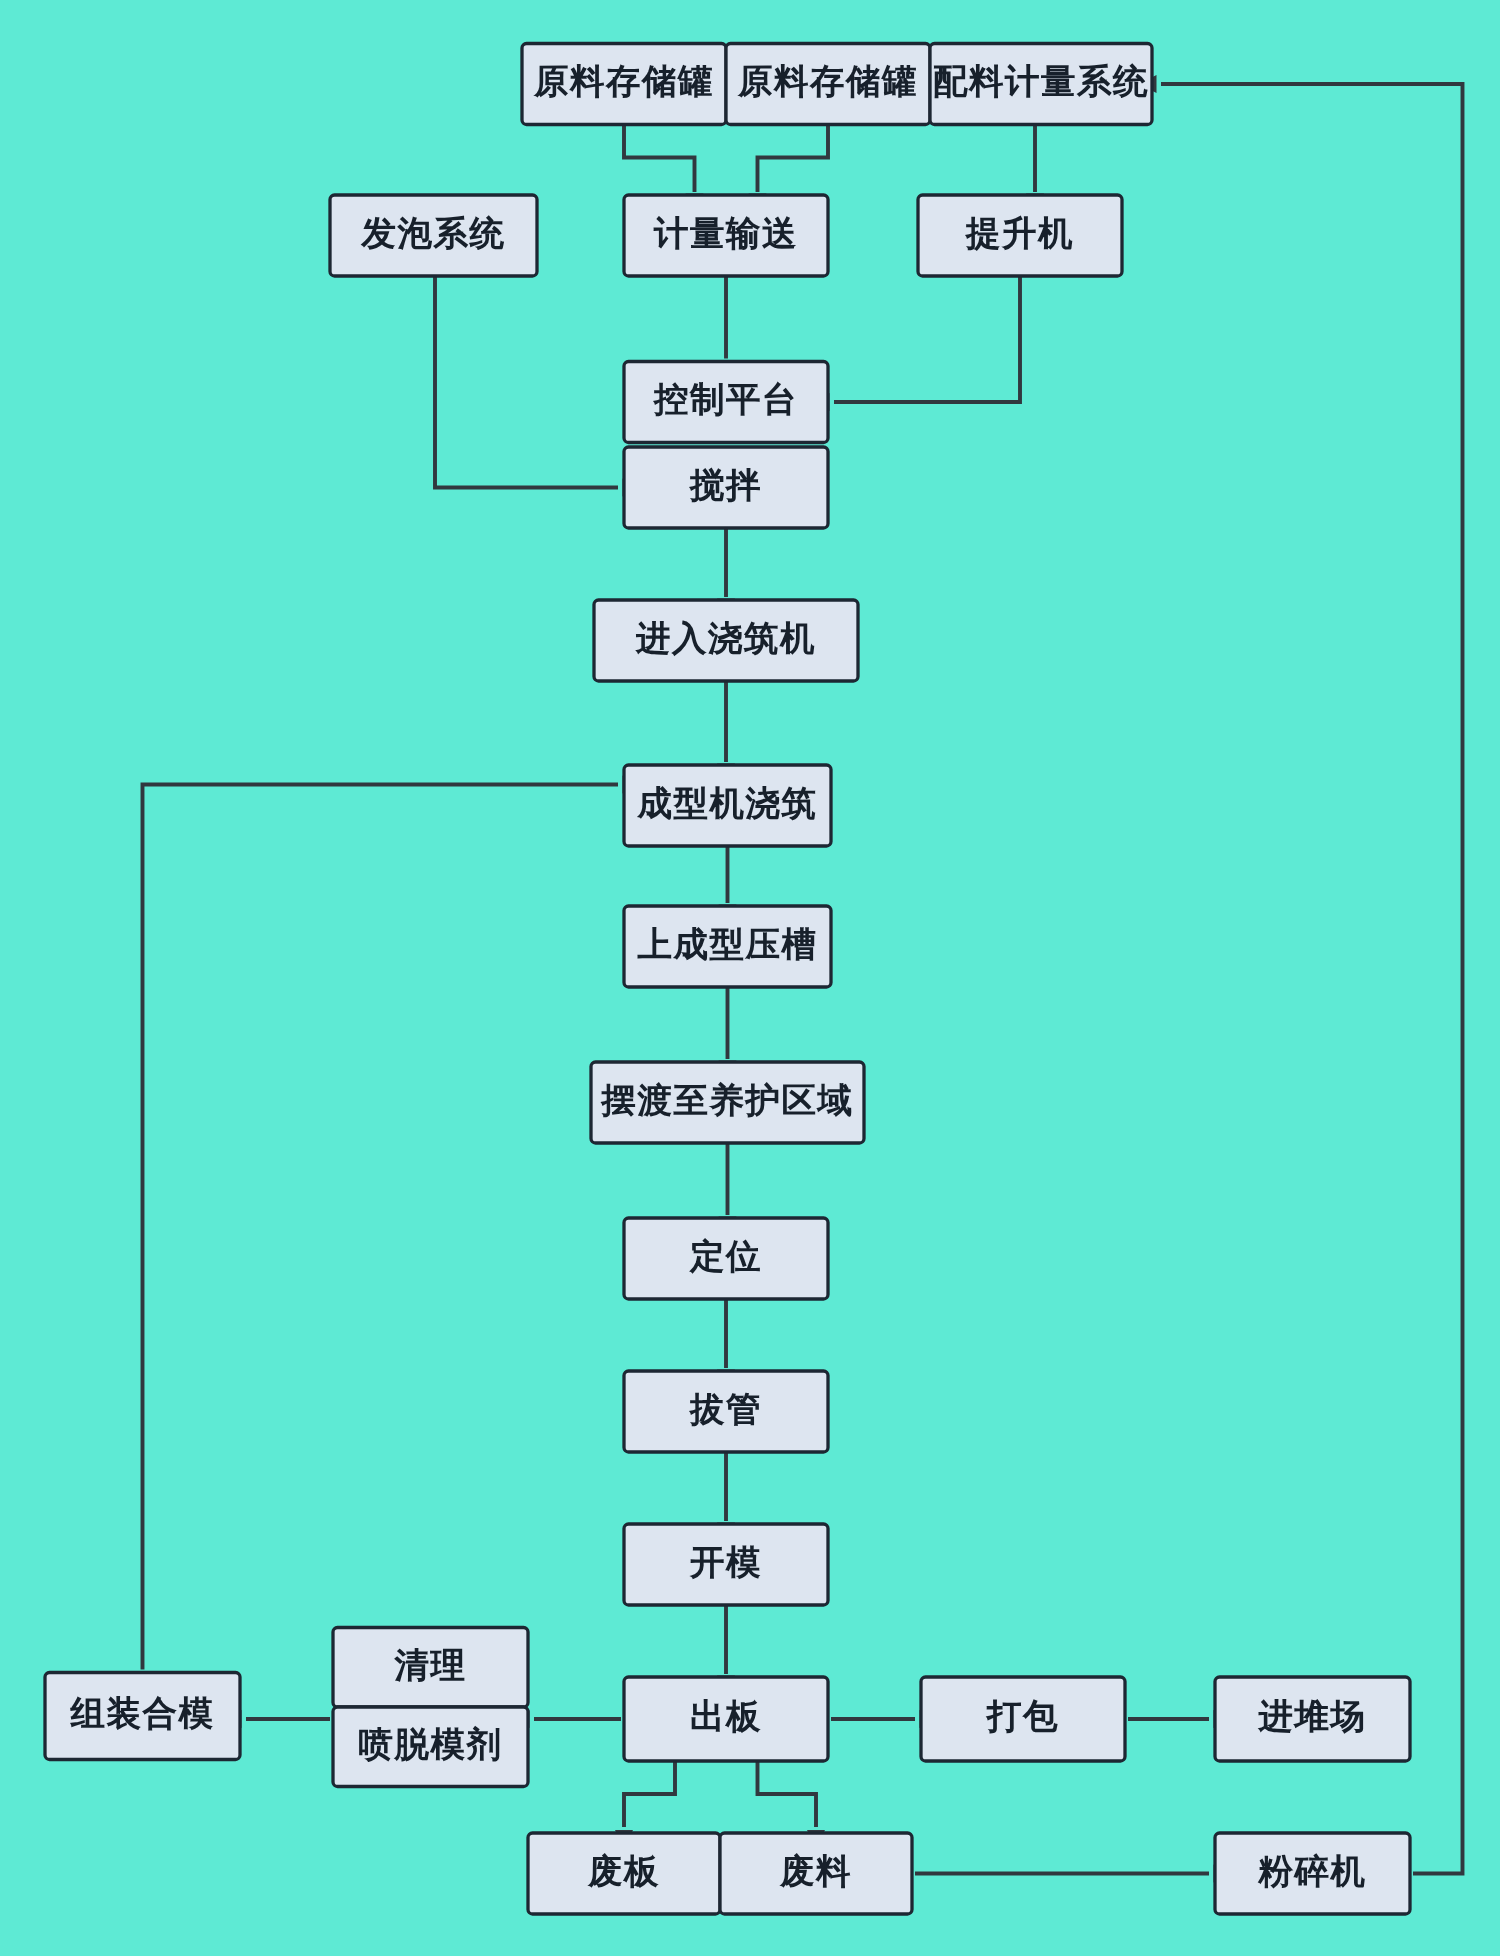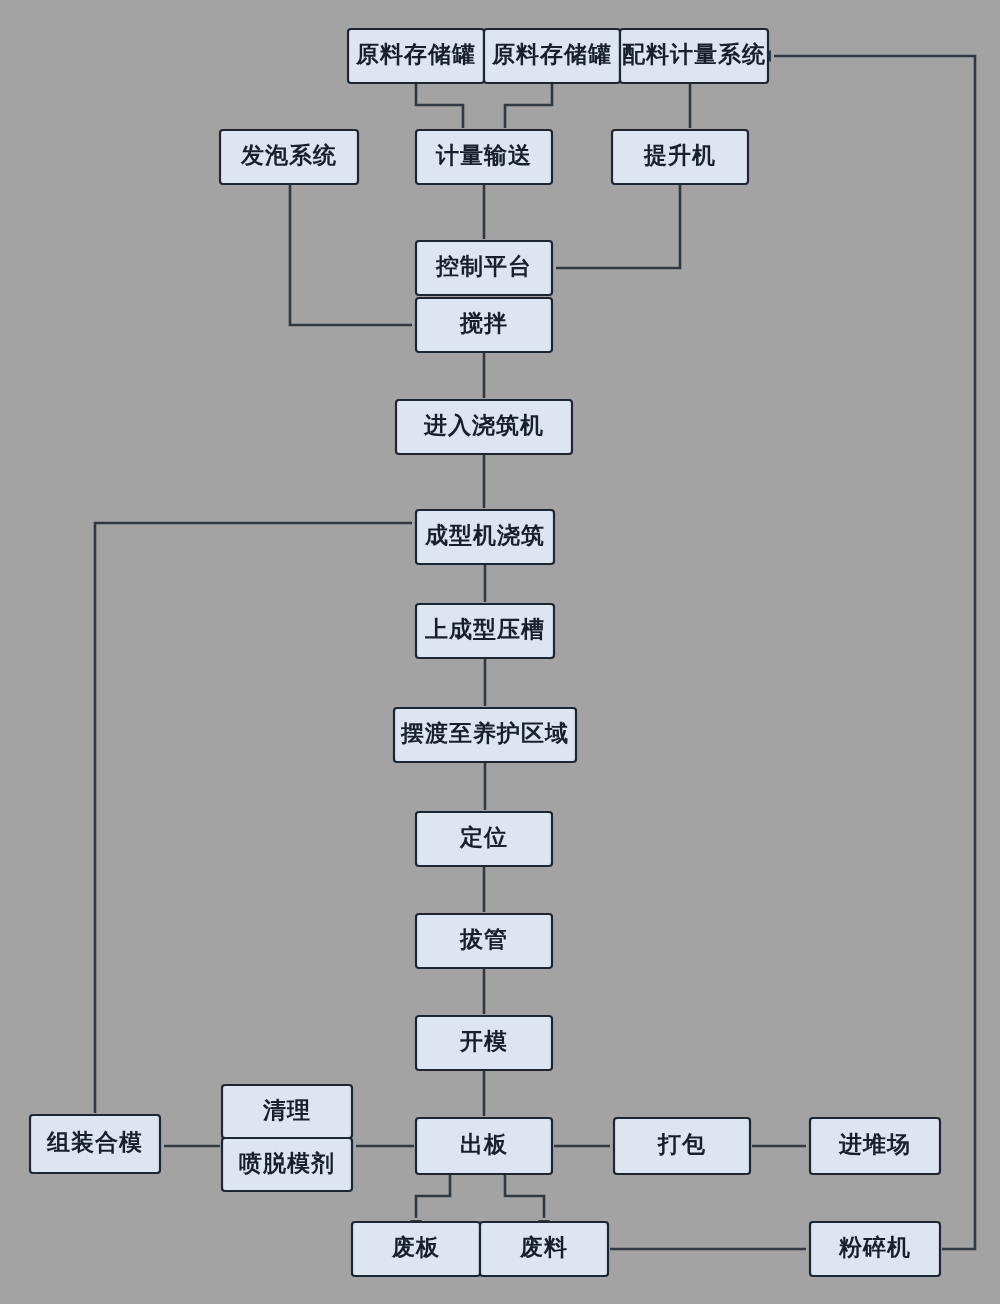--- a/index.html
+++ b/index.html
@@ -10,21 +10,21 @@
   body {
     width: 1000px;
     height: 1304px;
     overflow: hidden;
     font-family: "Liberation Serif", "DejaVu Serif", serif;
   }
   #chart-root {
     position: relative;
     width: 1000px;
     height: 1304px;
-    background: #a3a3a3;
+    background: #5eead4;
   }
   svg#flow {
     position: absolute;
     left: 0;
     top: 0;
     width: 1000px;
     height: 1304px;
     display: block;
   }
   .node-rect {

